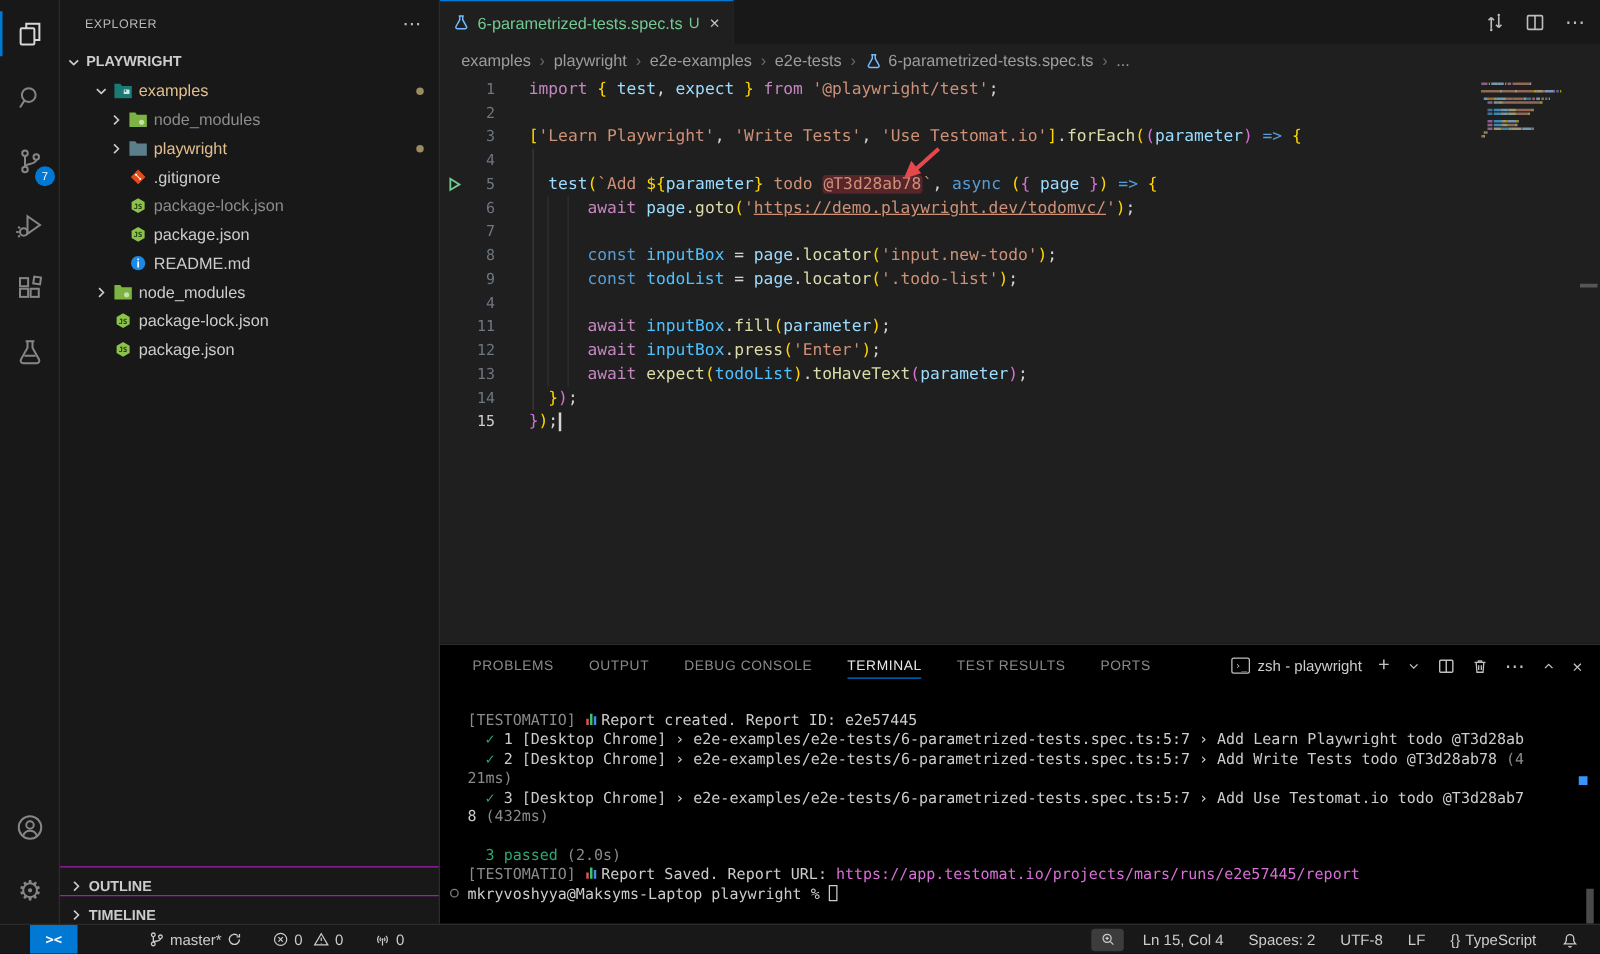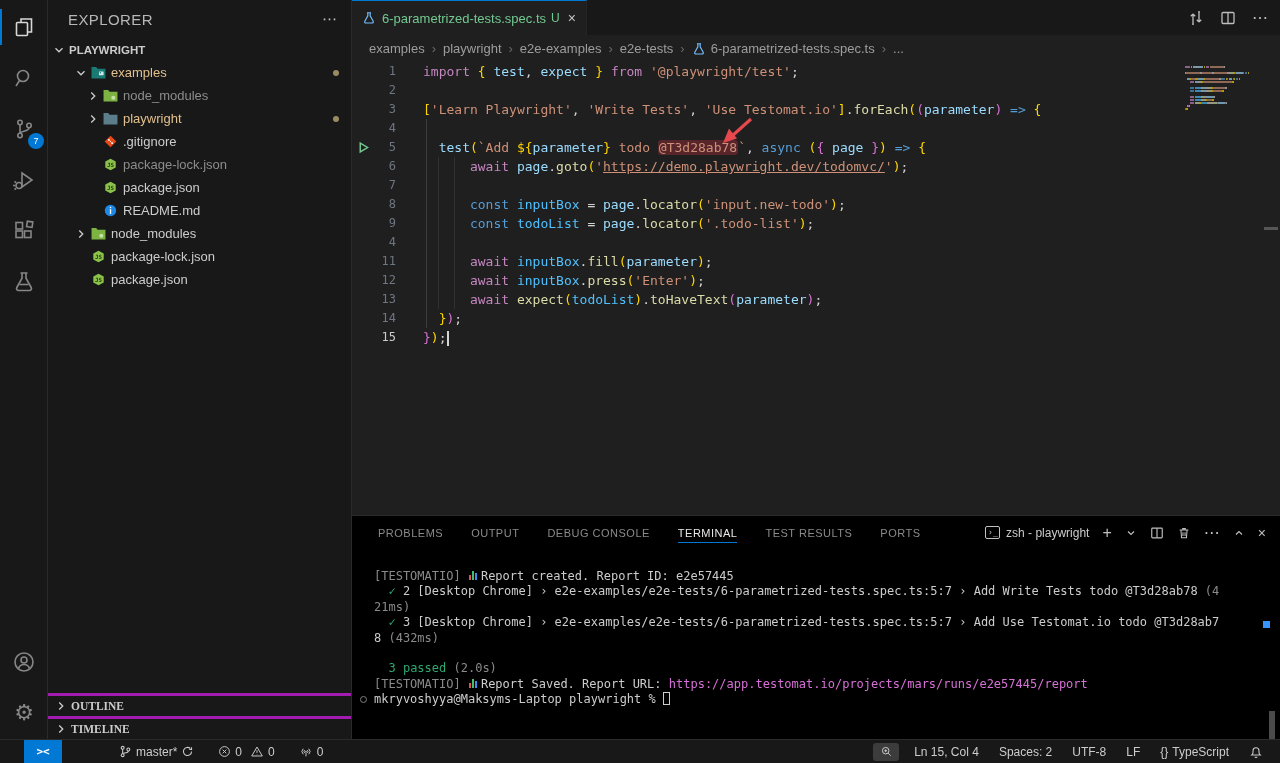--- a/index.html
+++ b/index.html
@@ -15,35 +15,35 @@
   .ab-icon.active { color:#d7d7d7; }
   .ab-icon.active::before { content:""; position:absolute; left:0; top:6px; bottom:6px; width:2px; background:var(--accent); }
   .ab-bottom { margin-top:auto; display:flex; flex-direction:column; }
   .ab-badge { position:absolute; right:4px; bottom:4px; min-width:16px; height:16px; border-radius:9px;
               background:var(--badge); color:#fff; font-size:9px; display:flex; align-items:center; justify-content:center; }
 
   
   #sidebar { position:absolute; left:48px; top:0; width:304px; height:739px; background:#181818;
              border-right:1px solid #2b2b2b; font-size:13px; }
   #sb-header { height:38px; display:flex; align-items:center; padding:0 14px 0 20px; }
-  #sb-title { font-size:15px; letter-spacing:.4px; color:#b8b8b8; }
+  #sb-title { font-size:10px; letter-spacing:.4px; color:#b8b8b8; }
   #sb-actions { margin-left:auto; color:#c0c0c0; font-size:15px; cursor:pointer; }
   #sb-root-row { height:23px; display:flex; align-items:center; padding-left:4px; font-weight:bold; font-size:11.5px;
                  color:#cccccc; cursor:pointer; }
   #sb-root-row svg { margin-right:3px; }
   .tree-row { position:relative; height:23px; display:flex; align-items:center; cursor:pointer; color:#cccccc; }
   .tree-row .chev { width:16px; display:flex; justify-content:center; color:#cccccc; flex:none; }
   .tree-row .ficon { width:18px; display:flex; justify-content:center; margin-right:4px; flex:none; }
   .tree-row .lbl { white-space:nowrap; }
   .tree-row .gitdot { position:absolute; right:12px; top:9px; width:6px; height:6px; border-radius:50%; background:#9a8c60; }
   .c-modified { color:var(--modified); }
   .c-ignored { color:var(--ignored); }
   #sb-bottom { position:absolute; left:0; right:0; bottom:0; }
-  .sb-pane { height:23px; border-top:3px solid #a21caf; display:flex; align-items:center; padding-left:6px;
-             font-weight:bold; font-size:11.5px; color:#cccccc; cursor:pointer;font-family:Liberation Serif, serif; }
+  .sb-pane { height:23px; border-top:1px solid #a21caf; display:flex; align-items:flex-end; padding-left:6px;
+             font-weight:bold; font-size:11.5px; color:#cccccc; cursor:pointer; }
   .sb-pane svg { margin-right:3px; }
 
   
   #main { position:absolute; left:352px; top:0; width:928px; height:739px; }
   #tabbar { position:relative; height:35px; background:#181818; display:flex; }
   #tab-active { display:flex; align-items:center; height:35px; background:#1f1f1f; border-top:1px solid var(--accent);
                 border-right:1px solid #252525; padding:0 10px; cursor:pointer; }
   #tab-active .tab-label { color:var(--untracked); font-size:13px; margin-left:6px; }
   #tab-active .tab-mod { color:var(--untracked); font-size:12px; margin-left:5px; }
   #tab-active .tab-close { color:#c5c5c5; font-size:14px; margin-left:8px; cursor:pointer; }
@@ -598,20 +598,21 @@
           <span>
             <svg width="12" height="12" viewBox="0 0 16 16" fill="none" stroke="currentColor" stroke-width="1.5">
                 <path d="M4 10l4-4 4 4"></path>
               </svg>
           </span>
           <span style="font-size:14px;">×</span>
         </div>
       </div>
       <div id="term">
           <div class="trow"><span class="t-dim">[TESTOMATIO] </span><span class="t-chart"><i style="height:5px;background:#e05252"></i><i style="height:9px;background:#3fbf6f"></i><i style="height:7px;background:#3b8eea"></i></span><span class="t-fg">Report created. Report ID: e2e57445</span></div>
+          <div class="trow"><span class="t-fg">  </span><span class="t-green">✓ </span><span class="t-fg">1 [Desktop Chrome] › e2e-examples/e2e-tests/6-parametrized-tests.spec.ts:5:7 › Add Learn Playwright todo @T3d28ab</span></div>
           <div class="trow"><span class="t-fg">  </span><span class="t-green">✓ </span><span class="t-fg">2 [Desktop Chrome] › e2e-examples/e2e-tests/6-parametrized-tests.spec.ts:5:7 › Add Write Tests todo @T3d28ab78 </span><span class="t-dim">(4</span></div>
           <div class="trow"><span class="t-dim">21ms)</span></div>
           <div class="trow"><span class="t-fg">  </span><span class="t-green">✓ </span><span class="t-fg">3 [Desktop Chrome] › e2e-examples/e2e-tests/6-parametrized-tests.spec.ts:5:7 › Add Use Testomat.io todo @T3d28ab7</span></div>
           <div class="trow"><span class="t-fg">8 </span><span class="t-dim">(432ms)</span></div>
           <div class="trow"></div>
           <div class="trow"><span class="t-fg">  </span><span class="t-green">3 passed </span><span class="t-dim">(2.0s)</span></div>
           <div class="trow"><span class="t-dim">[TESTOMATIO] </span><span class="t-chart"><i style="height:5px;background:#e05252"></i><i style="height:9px;background:#3fbf6f"></i><i style="height:7px;background:#3b8eea"></i></span><span class="t-fg">Report Saved. Report URL: </span><span class="t-mag">https://app.testomat.io/projects/mars/runs/e2e57445/report</span></div>
           <div class="trow"><span class="t-circ"></span><span class="t-fg">mkryvoshyya@Maksyms-Laptop playwright % </span><span class="t-cursor"></span></div>
         </div>
       <div id="term-deco-blue"></div>

